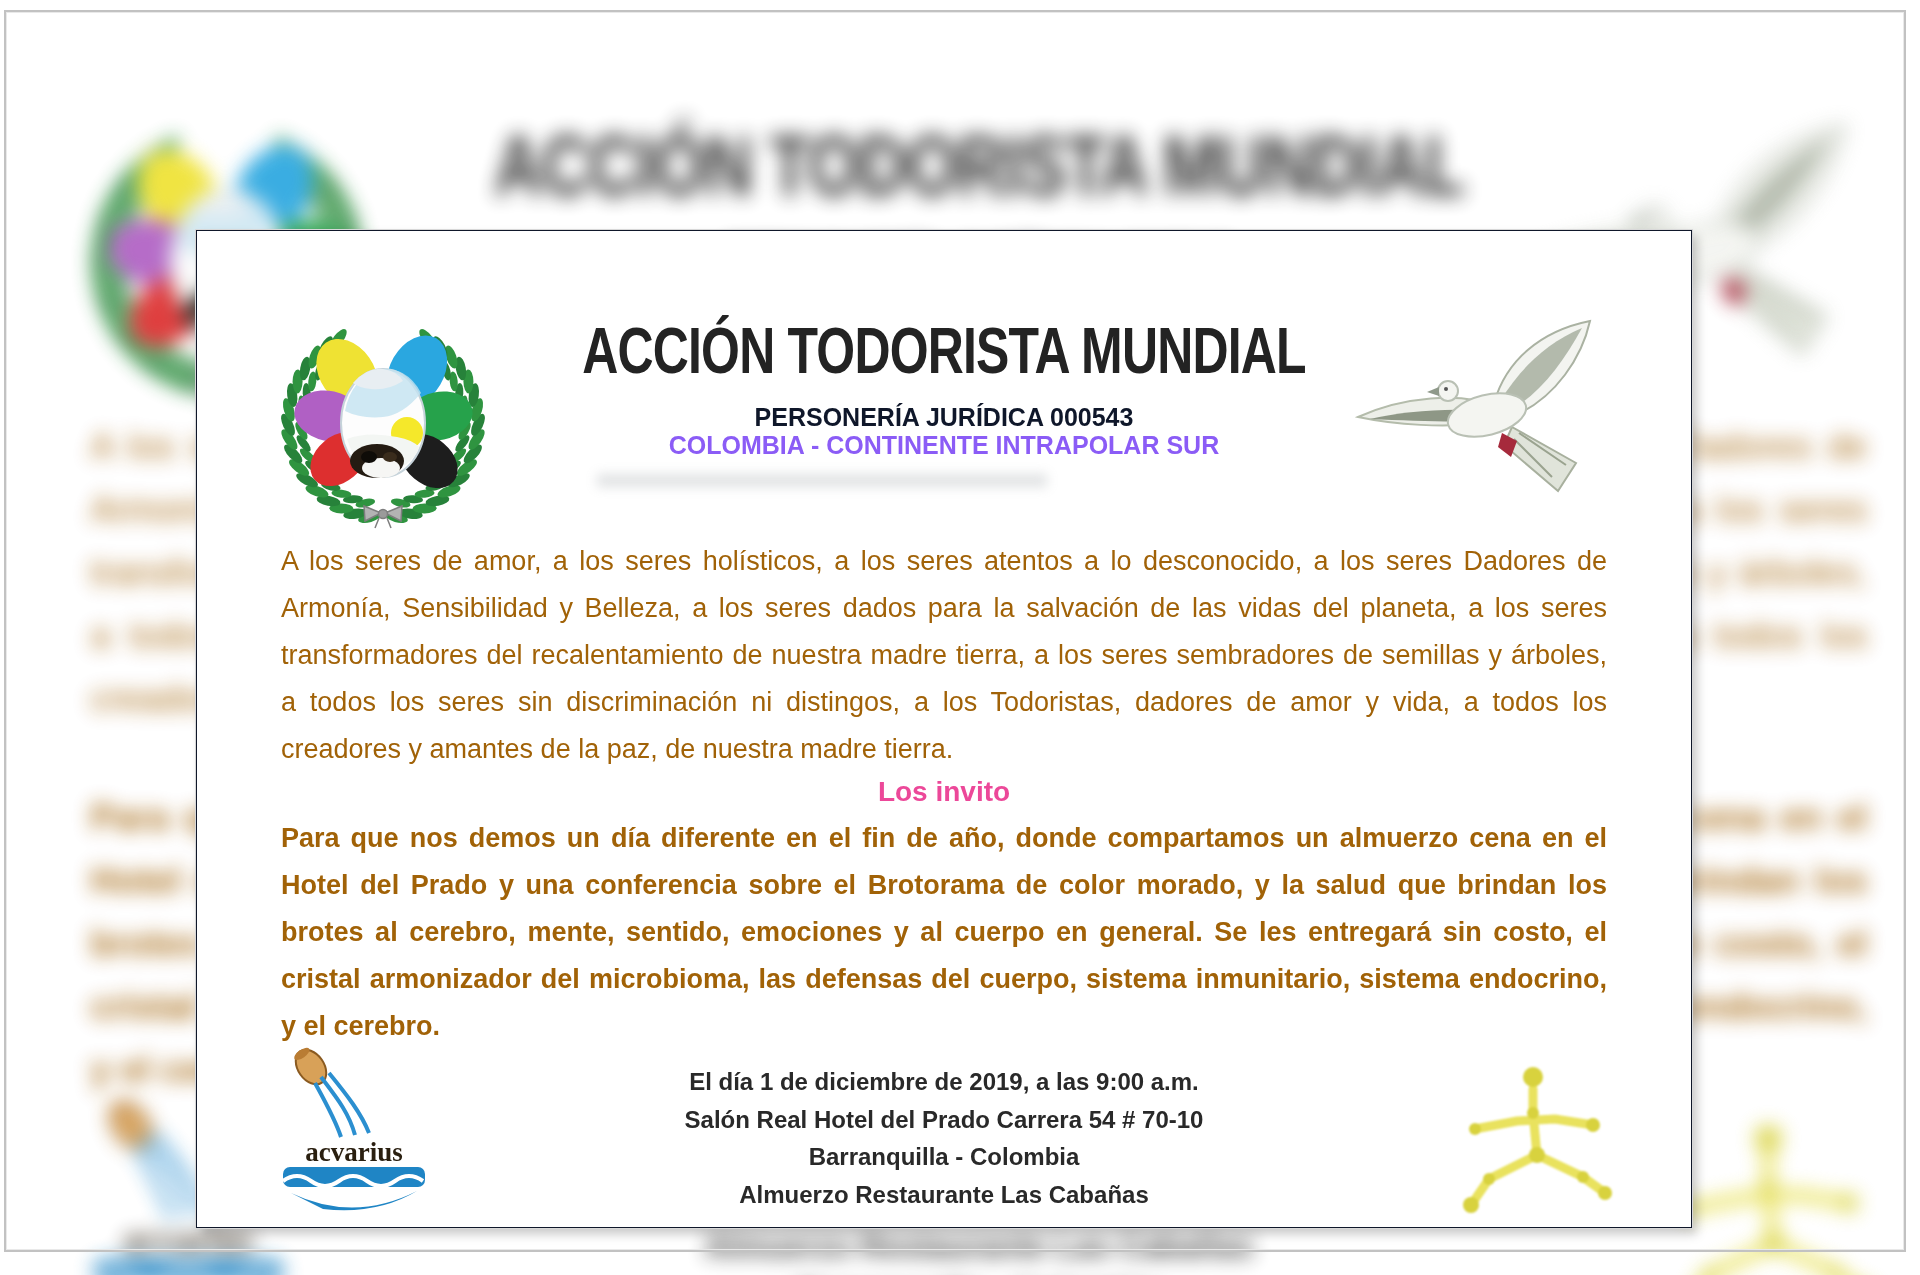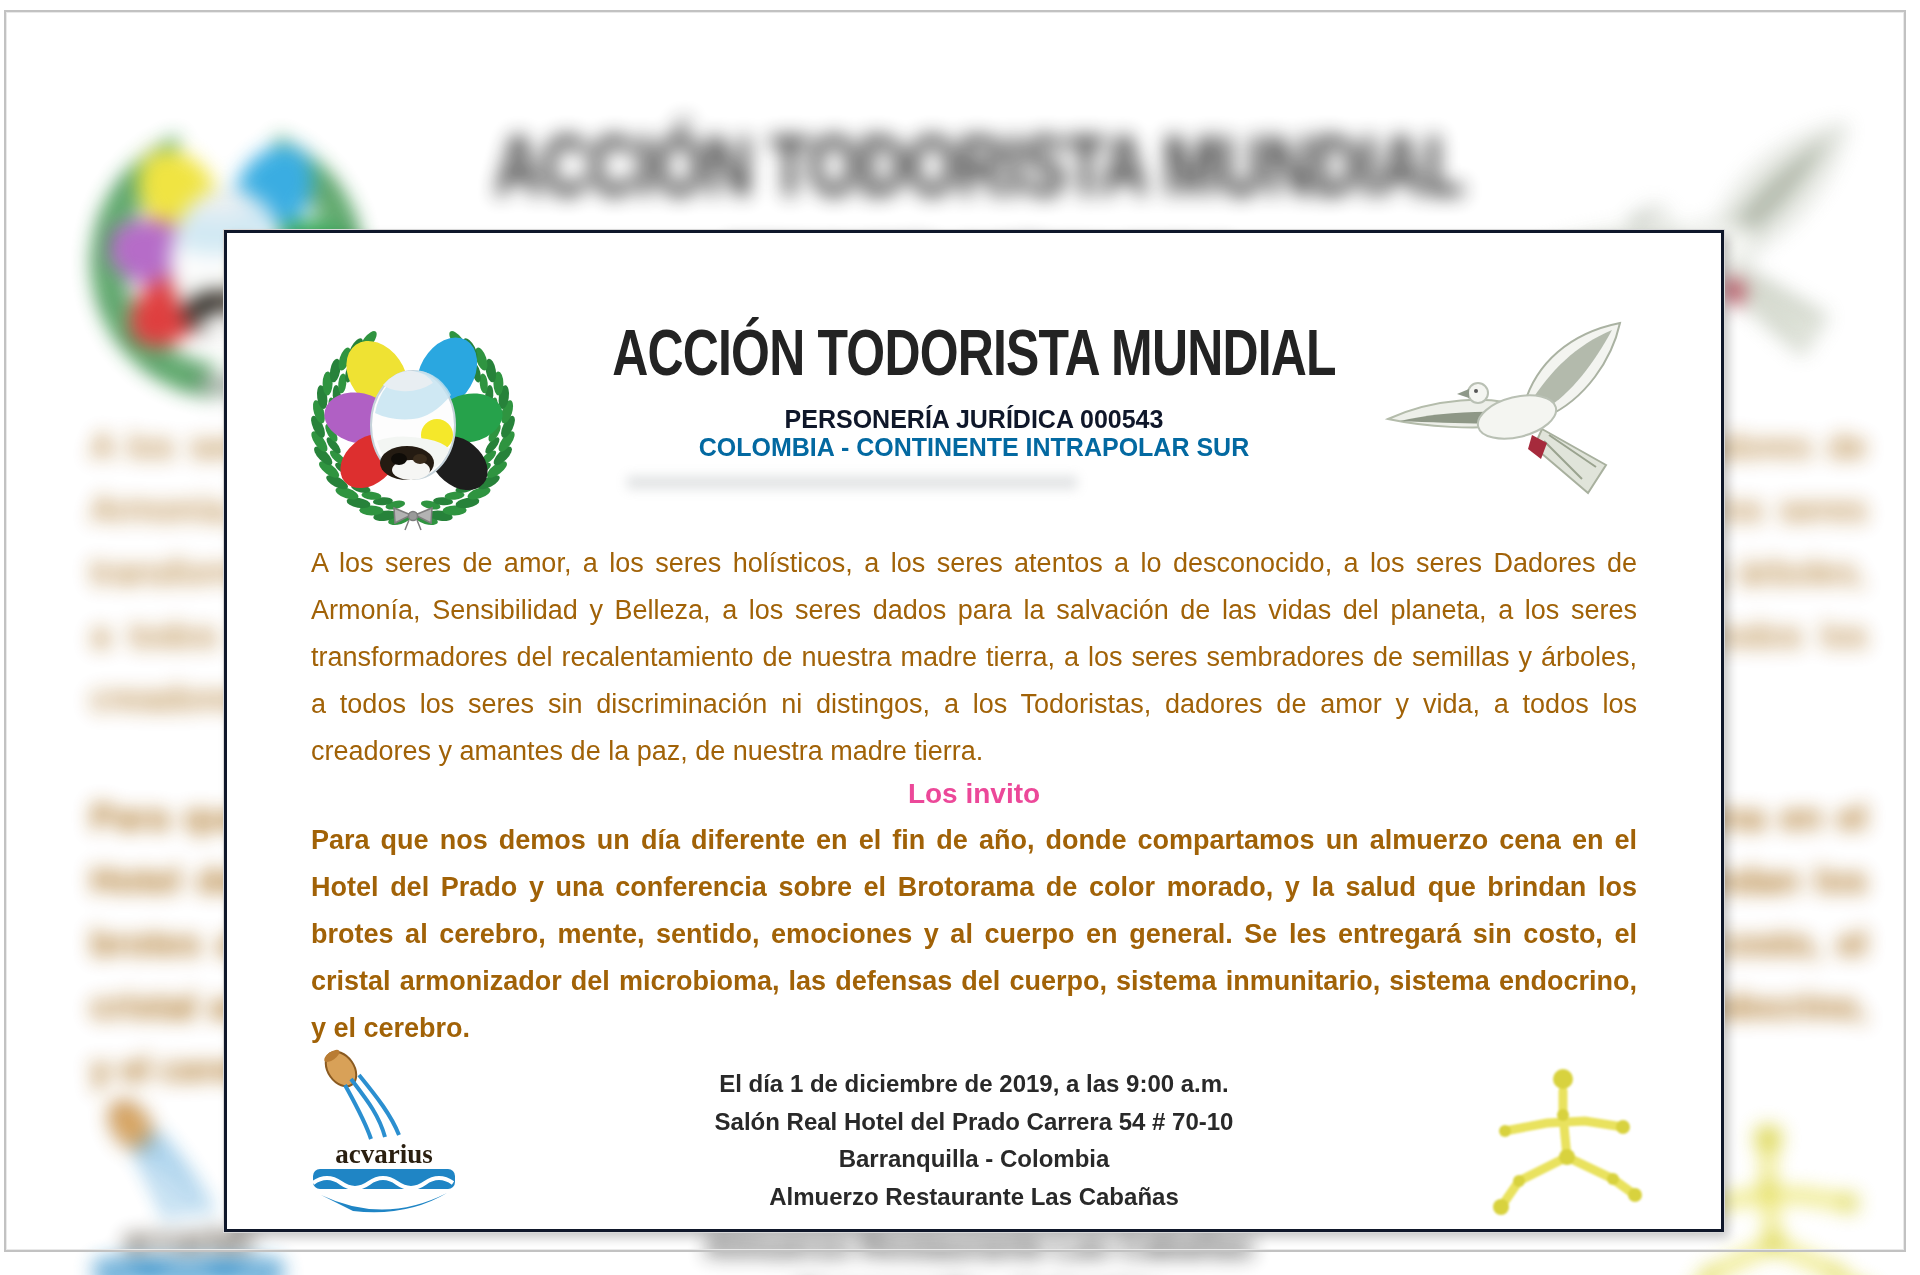--- a/index.html
+++ b/index.html
@@ -5,34 +5,34 @@
   html,body{margin:0;padding:0;background:#ffffff;}
   .stage{position:relative;width:1920px;height:1275px;background:#ffffff;overflow:hidden;
          font-family:"Liberation Sans", sans-serif;}
   
   .page-frame{position:absolute;left:4px;top:10px;width:1898px;height:1238px;
               border:2px solid #c2c2c2;box-shadow:inset 0 0 0 1px #e9e9e9;z-index:2;}
   
   .bg-slot{position:absolute;left:-22px;top:5px;width:1494px;height:996px;
            transform:scale(1.34);transform-origin:0 0;filter:blur(7px);opacity:.92;z-index:1;}
   
-  .panel{position:absolute;left:224px;top:230px;width:1494px;height:996px;background:#ffffff;
-         border:3px solid #0f172a;box-shadow:0 0 0 1px #d8d8d8, 5px 6px 10px rgba(0,0,0,.22);
+  .panel{position:absolute;left:196px;top:230px;width:1494px;height:996px;background:#ffffff;
+         border:1px solid #0f172a;box-shadow:0 0 0 1px #d8d8d8, 5px 6px 10px rgba(0,0,0,.22);
          overflow:hidden;z-index:3;}
   .panel .flyer{filter:blur(0.45px);}
 
   .flyer{position:absolute;left:0;top:0;width:1494px;height:996px;}
   .flyer .wreath{position:absolute;left:80px;top:80px;width:212px;height:218px;}
   .flyer .title{position:absolute;left:0;right:0;top:88px;text-align:center;font-weight:bold;
                 font-size:64px;line-height:1;color:#232323;transform:scaleX(.78);
                 transform-origin:50% 50%;letter-spacing:-1px;white-space:nowrap;}
   .flyer .sub1{position:absolute;left:0;right:0;top:172px;text-align:center;font-weight:bold;
                font-size:25px;color:#0f172a;}
   .flyer .sub2{position:absolute;left:0;right:0;top:200px;text-align:center;font-weight:bold;
-               font-size:25px;color:#0369a1;}
+               font-size:25px;color:#8b5cf6;}
   .flyer .dove{position:absolute;left:1147px;top:84px;width:275px;height:205px;}
   .flyer .artifact{position:absolute;left:400px;top:243px;width:450px;height:13px;
                    background:#9aa0a4;filter:blur(6px);opacity:.30;}
   .flyer .body-par{position:absolute;left:84px;width:1326px;font-size:27px;line-height:47px;
                    text-align:justify;color:#a16207;}
   .flyer .par1{top:307px;}
   .flyer .invite{position:absolute;left:0;right:0;top:545px;text-align:center;font-weight:bold;
                  font-size:28px;color:#ec4899;}
   .flyer .par2{top:584px;font-weight:bold;}
   .flyer .footer{position:absolute;left:0;right:0;top:832px;text-align:center;font-weight:bold;

